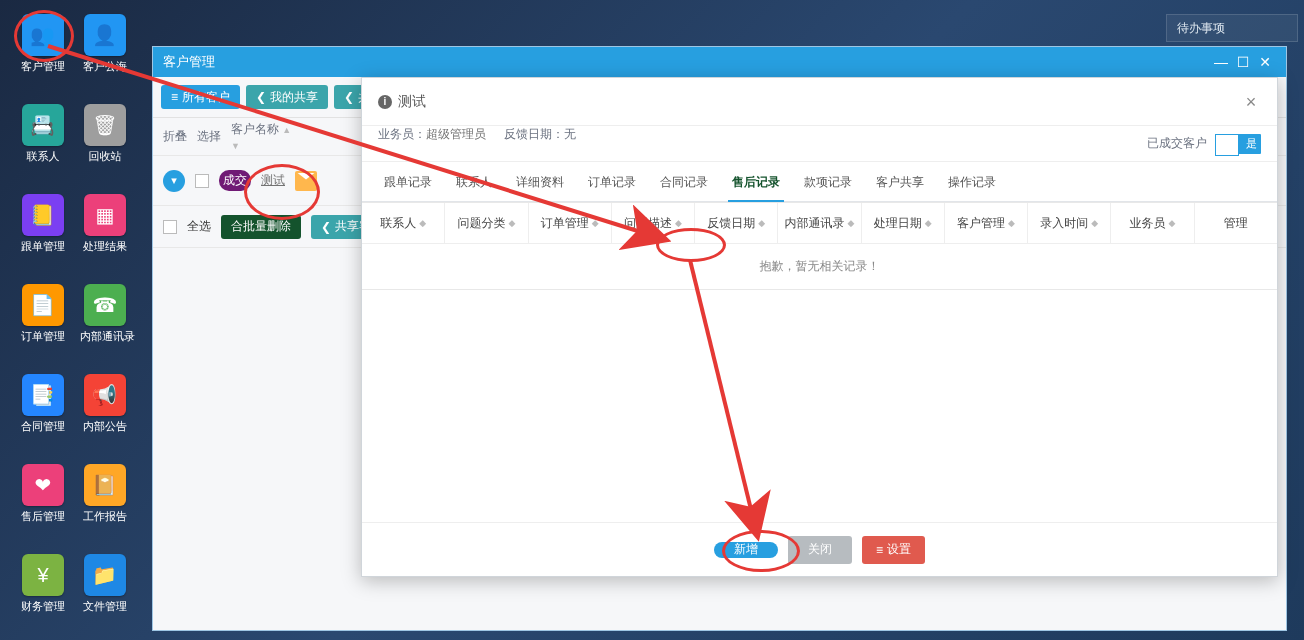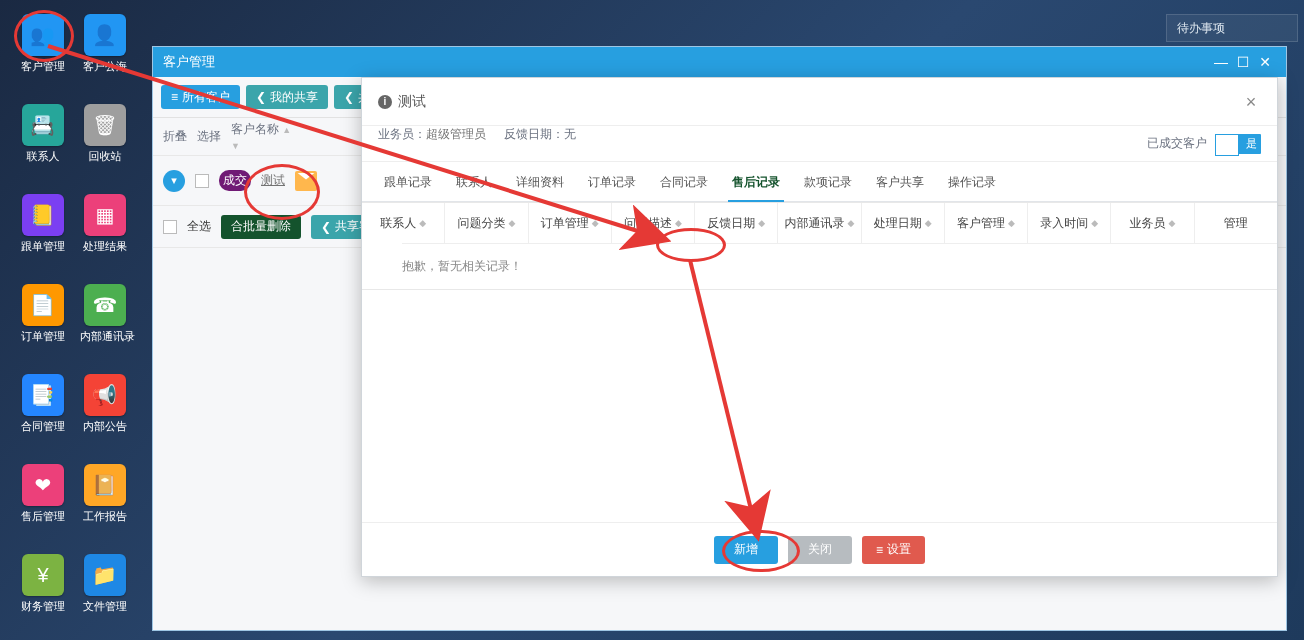--- a/index.html
+++ b/index.html
@@ -88,21 +88,21 @@
   .tabs{height:40px;display:flex;align-items:flex-end;padding:0 10px;border-bottom:1px solid #e2e5e9;gap:0;}
   .tab{padding:10px 12px;color:#555;cursor:pointer;font-size:12px;}
   .tab.active{color:#14532d;font-weight:bold;position:relative;}
   .tab.active:after{content:"";position:absolute;left:8px;right:8px;bottom:-1px;height:2px;background:#279fe0;}
 
   .tbl{border-top:1px solid #e8e8e8;border-bottom:1px solid #e8e8e8;}
   .tbl .trh{display:flex;height:40px;align-items:center;background:#fff;}
   .tbl .cell{flex:1;text-align:center;color:#444;font-size:12px;display:flex;align-items:center;justify-content:center;gap:3px;border-right:1px solid #eee;height:100%;}
   .tbl .cell:last-child{border-right:none;}
   .sort{font-size:9px;color:#bbb;line-height:6px;}
-  .empty{padding:14px 0;color:#888;font-size:12px;border-top:1px solid #eee;margin-left:40px;}
+  .empty{padding:14px 0;text-align:center;color:#888;font-size:12px;border-top:1px solid #eee;}
 
   .win2 .body{flex:1;}
   .win2 .footer{height:54px;display:flex;align-items:center;justify-content:center;gap:10px;border-top:1px solid #eee;}
 
   
   .annot{position:absolute;left:0;top:0;width:1304px;height:640px;pointer-events:none;}
   .circle{position:absolute;border:3px solid #e53935;border-radius:50%;}
 
   .glyph{color:#fff;font-size:20px;}
 </style>
@@ -320,21 +320,21 @@
           <span class="sort">◆</span>
         </div>
         <div class="cell">
           <span>管理</span>
         </div>
       </div>
     <div class="empty">抱歉，暂无相关记录！</div>
   </div>
   <div class="body"></div>
   <div class="footer">
-    <button class="btn blue" style="height:28px;padding:0 20px;">新增</button>
+    <button class="btn blue" style="height:16px;padding:0 20px;border-radius:10px;">新增</button>
     <button class="btn gray" style="height:28px;padding:0 20px;">关闭</button>
     <button class="btn red" style="height:28px;padding:0 14px;">
         <span>≡</span> 
         <span>设置</span>
       </button>
   </div>
 </div>
 
 <svg class="annot">
   <defs>

